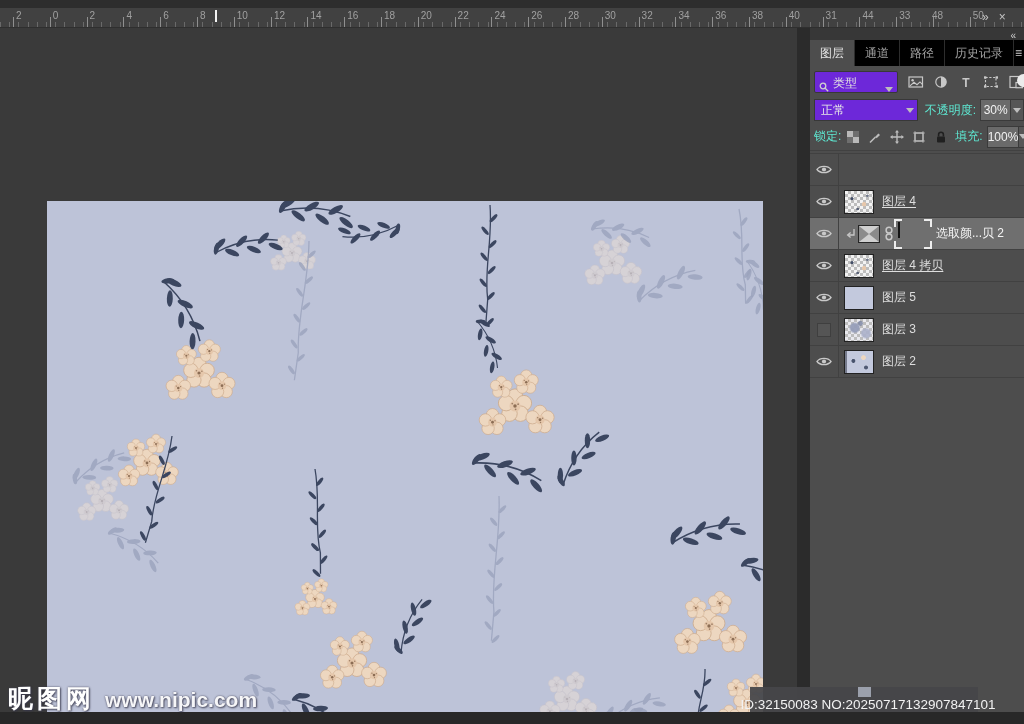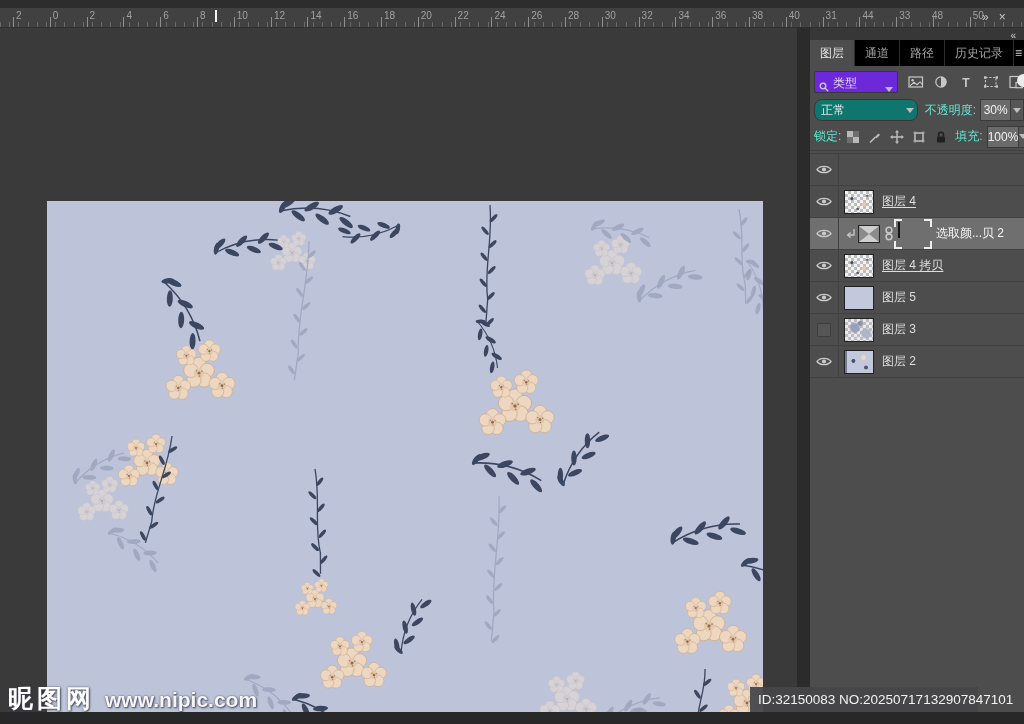--- a/index.html
+++ b/index.html
@@ -33,22 +33,22 @@
   .type-combo{display:flex;align-items:flex-end;width:78px;height:20px;background:#6d28d9;
       border:1px solid #383838;border-radius:2px;padding:0 4px;gap:4px;cursor:pointer;}
   .type-combo .lbl{color:#e0e0e0;flex:1;}
   .chev{width:0;height:0;border-left:4px solid transparent;border-right:4px solid transparent;
       border-top:5px solid #bdbdbd;}
   .filter-icons{display:flex;align-items:center;margin-left:10px;gap:9px;}
   .ficon{width:16px;height:14px;cursor:pointer;}
   .filter-pill{position:absolute;right:0;top:8px;width:7px;height:15px;overflow:hidden;}
   .filter-pill i{display:block;width:13px;height:13px;border-radius:50%;background:#ececec;}
   .blend-row{height:26px;display:flex;align-items:center;padding-left:4px;}
-  .blend-combo{display:flex;align-items:center;width:114px;height:20px;background:#0f766e;
-      border:1px solid #383838;border-radius:8px;cursor:pointer;}
+  .blend-combo{display:flex;align-items:center;width:114px;height:20px;background:#6d28d9;
+      border:1px solid #383838;border-radius:0;cursor:pointer;}
   .blend-combo .lbl{flex:1;padding-left:6px;color:#e6e6e6;}
   .blend-combo .cbox{width:14px;display:flex;justify-content:center;}
   .mini-label{color:#5eead4;margin-left:7px;white-space:nowrap;}
   .value-box{margin-left:4px;width:33px;height:20px;line-height:20px;text-align:center;background:#6a6a6a;
       border:1px solid #3a3a3a;color:#f2f2f2;cursor:pointer;}
   .chev-box{width:13px;height:20px;background:#565656;border:1px solid #383838;border-left:none;
       display:flex;align-items:center;justify-content:center;cursor:pointer;}
   .lock-row{height:27px;display:flex;align-items:center;padding-left:4px;border-bottom:1px solid #414141;}
   .lock-icons{display:flex;align-items:center;gap:8px;margin-left:5px;}
   .licon{width:14px;height:14px;cursor:pointer;}
@@ -96,21 +96,21 @@
   .layer-name{margin-left:8px;color:#dedede;white-space:nowrap;}
   .layer-row.selected .layer-name{color:#f5f5f5;}
   .layer-name.underlined{text-decoration:underline;text-underline-offset:2px;}
   
   #watermark{position:absolute;left:8px;top:682px;display:flex;align-items:baseline;gap:10px;z-index:5;}
   .wm-cn{font-size:25px;font-weight:bold;color:#ffffff;letter-spacing:4px;
       text-shadow:0 0 2px rgba(70,70,90,.9),1px 1px 2px rgba(50,50,70,.8);}
   .wm-url{font-size:21px;font-weight:bold;color:#f6f6f8;
       text-shadow:0 0 2px rgba(70,70,90,.9),1px 1px 2px rgba(50,50,70,.8);}
   #id-badge{position:absolute;left:750px;top:687px;width:228px;height:25px;
-      background:rgba(70,70,73,.94);display:flex;align-items:center;z-index:6;}
+      background:rgba(70,70,73,.94);display:flex;align-items:center;z-index:6;flex-direction:column;}
   .badge-chip{width:13px;height:25px;background:#9ba0ac;}
   .badge-text{margin-left:8px;color:#f2f2f2;font-size:13.5px;white-space:nowrap;}
   #bottom-strip{position:absolute;left:0;top:712px;width:1024px;height:12px;background:#282828;}
   svg text{font-family:"Liberation Sans",sans-serif;}
 </style>
 </head>
 <body>
 
 <div id="stage">
 

